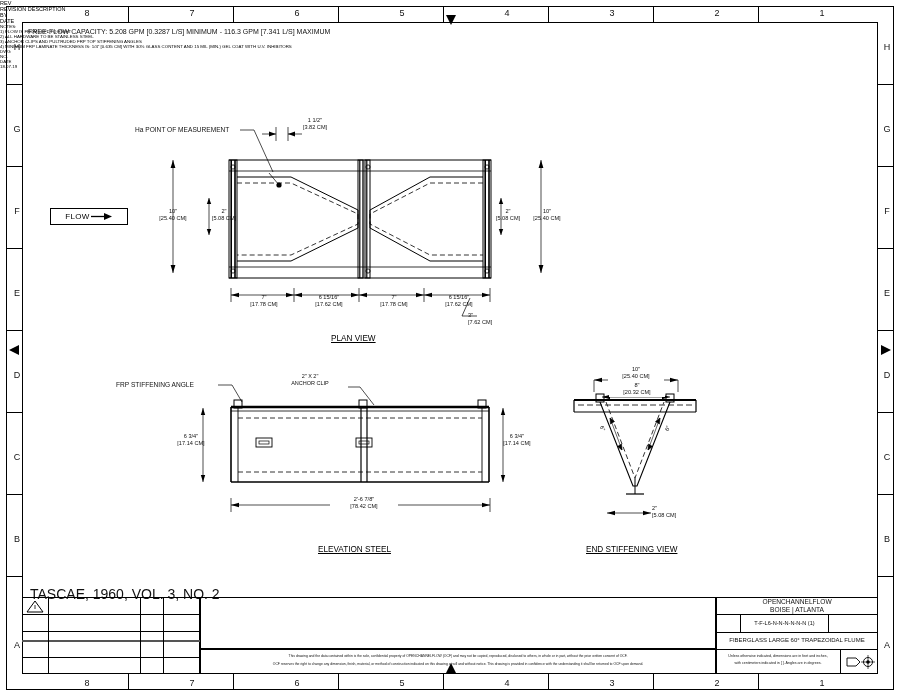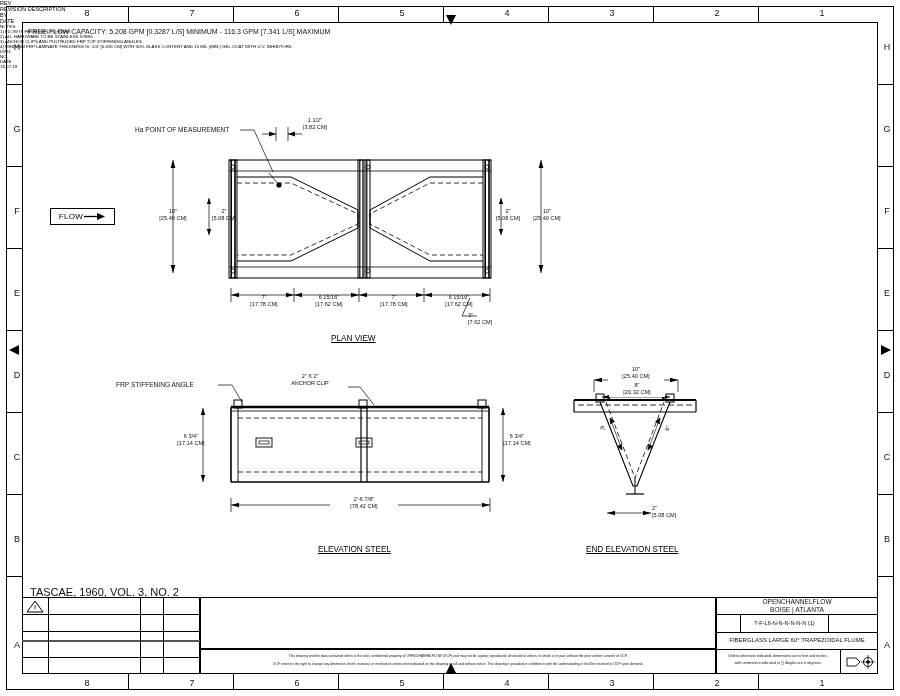--- a/index.html
+++ b/index.html
@@ -38,21 +38,21 @@
   }
   
   .t {
     position: absolute;
     font-size: 6.6px;
     color: #111;
     white-space: nowrap;
     line-height: 1.25;
   }
   .t7 { font-size: 7px; }
-  .t8 { font-size: 11px; }
+  .t8 { font-size: 14px; }
   .t55 { font-size: 5.5px; }
   .t45 { font-size: 4.4px; }
   .dim { position: absolute; font-size: 5.6px; color:#111; text-align:center; white-space: nowrap; line-height:1.3; }
   .viewtitle {
     position: absolute; font-size: 8.2px; color:#000;
     text-decoration: underline; white-space: nowrap;
   }
   
   .tb { position: absolute; border: 1px solid #000; }
   .cellline { position:absolute; background:#000; }
@@ -148,21 +148,21 @@
   </svg>
   <svg style="position:absolute; left:8px; top:343px;" width="12" height="14">
     <polygon points="1,7 11,2 11,12" fill="#000"></polygon>
   </svg>
   <svg style="position:absolute; left:880px; top:343px;" width="12" height="14">
     <polygon points="11,7 1,2 1,12" fill="#000"></polygon>
   </svg>
 
   <div class="t t7" style="left:28px; top:28px;">FREE-FLOW CAPACITY:  5.208 GPM [0.3287 L/S] MINIMUM - 116.3 GPM [7.341 L/S] MAXIMUM</div>
 
-  <div class="flowbox" style="left:50px; top:208px; width:65px; height:17px;">
+  <div class="flowbox" style="left:50px; top:208px; width:78px; height:17px;">
     <span>FLOW</span>
     <svg width="22" height="9" style="margin-left:1px;">
       <line x1="0" y1="4.5" x2="15" y2="4.5" stroke="#000" stroke-width="1.3"></line>
       <polygon points="21,4.5 13,1 13,8" fill="#000"></polygon>
     </svg>
   </div>
 
   <svg style="position:absolute; left:225px; top:155px;" width="270" height="130">
 
     <rect x="4" y="5" width="8" height="118" fill="none" stroke="#000" stroke-width="1"></rect>
@@ -440,21 +440,21 @@
   <svg style="position:absolute; left:605px; top:506px;" width="52" height="14">
     <line x1="2" y1="7" x2="46" y2="7" stroke="#000" stroke-width="0.7"></line>
     <polygon points="2,7 10,4.8 10,9.2" fill="#000"></polygon>
     <polygon points="46,7 38,4.8 38,9.2" fill="#000"></polygon>
   </svg>
   <div class="dim" style="left:652px; top:505px; width:46px; text-align:left;">
     <div>2"</div>
     <div>[5.08 CM]</div>
   </div>
 
-  <div class="viewtitle" style="left:586px; top:545px;">END ELEVATION STEEL</div>
+  <div class="viewtitle" style="left:586px; top:545px;">END STIFFENING VIEW</div>
 
   <div class="t t8" style="left:30px; top:586px;">TASCAE, 1960, VOL. 3, NO. 2</div>
 
   <div class="tb" style="left:22px; top:597px; width:178px; height:77px;"></div>
   <div class="cellline" style="left:22px; top:614px; width:178px; height:1px;"></div>
   <div class="cellline" style="left:22px; top:631px; width:178px; height:1px;"></div>
   <div class="cellline" style="left:22px; top:640px; width:178px; height:2px; background:#555;"></div>
   <div class="cellline" style="left:22px; top:657px; width:178px; height:1px;"></div>
   <div class="cellline" style="left:48px; top:597px; width:1px; height:77px;"></div>
   <div class="cellline" style="left:140px; top:597px; width:1px; height:77px;"></div>

